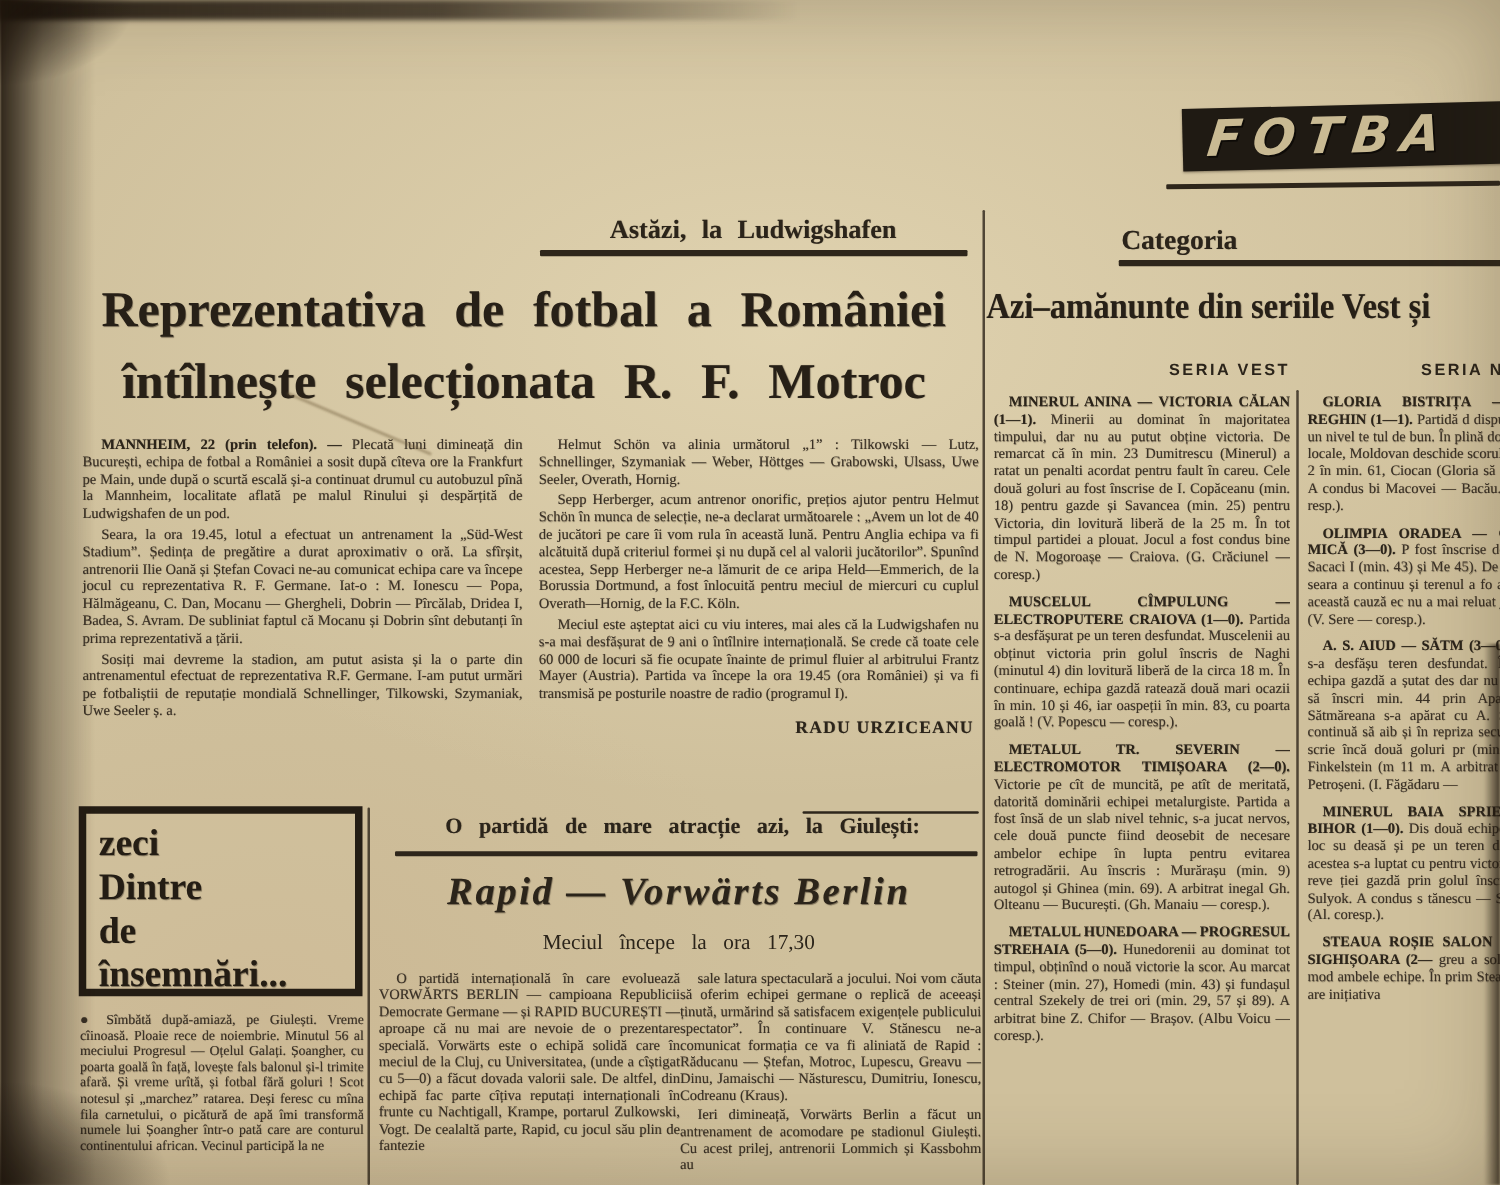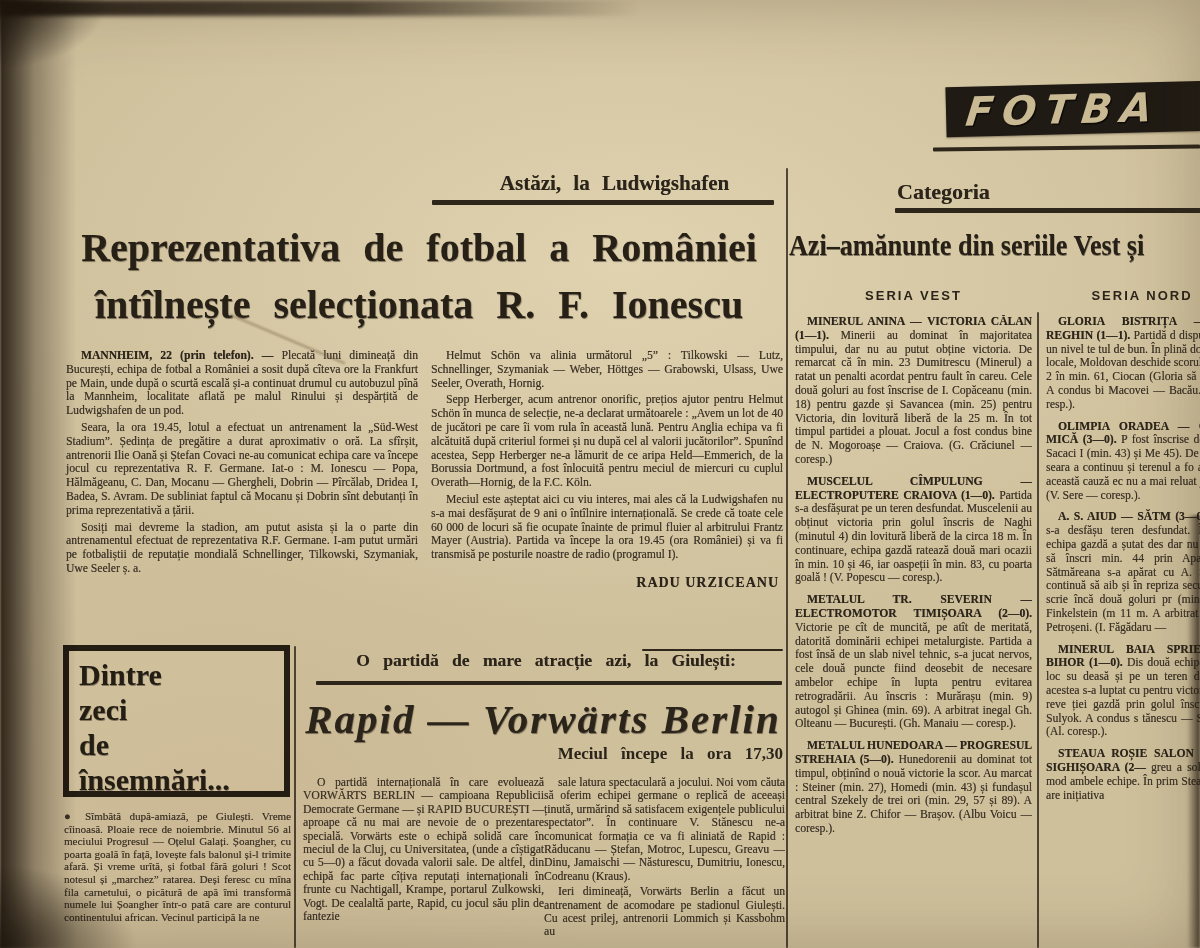--- a/index.html
+++ b/index.html
@@ -42,34 +42,34 @@
   
   .notes-box{left:63px;top:645px;width:227px;height:152px;border:6px solid #241d14;
     box-sizing:border-box;padding:6px 10px;z-index:2;background:rgba(215,200,165,.25);}
   .notes-box div{font-weight:bold;font-size:30px;line-height:35px;color:#241d14;
     text-shadow:0.6px 0.6px 0.6px rgba(40,30,20,.45);}
   .notes-body{left:64px;top:810px;width:227px;height:138px;overflow:hidden;
     font-size:11px;line-height:12.6px;text-align:justify;z-index:2;}
   
   .rapid-kicker{left:310px;top:650px;width:472px;font-size:17.5px;word-spacing:9px;}
   .rapid-title{left:303px;top:695px;width:480px;text-align:center;
-    font-style:italic;font-weight:bold;font-size:41px;letter-spacing:2px;color:#2b241a;z-index:2;
+    font-style:italic;font-weight:bold;font-size:31px;letter-spacing:2px;color:#2b241a;z-index:2;
     text-shadow:0.6px 0.6px 0.7px rgba(40,30,20,.5);}
-  .rapid-sub{left:303px;top:744px;width:480px;text-align:right;font-weight:bold;
+  .rapid-sub{left:303px;top:744px;width:480px;text-align:center;font-weight:normal;
     font-size:17px;word-spacing:9px;color:#2b241a;z-index:2;}
   .rapid-cols{left:303px;top:776px;width:482px;height:172px;display:flex;overflow:hidden;z-index:2;}
   .rapid-cols .col{flex:1;font-size:11.6px;line-height:13.4px;text-align:justify;}
   .rapid-cols p{margin:0 0 2px;text-indent:14px;}
   
   .categoria{left:897px;top:179px;font-weight:bold;font-size:22px;color:#2b241a;white-space:nowrap;z-index:2;}
   .azi-headline{left:789px;top:229px;font-weight:bold;font-size:29px;color:#272017;
     white-space:nowrap;transform:scaleX(.9);transform-origin:left;z-index:2;
     text-shadow:0.5px 0.5px 0.6px rgba(40,30,20,.5);}
   .seria-h{font-family:"Liberation Sans","DejaVu Sans",sans-serif;font-weight:bold;
-    font-size:13px;letter-spacing:2px;color:#2b241a;text-align:center;z-index:2;}
+    font-size:13px;letter-spacing:2px;color:#2b241a;text-align:right;z-index:2;}
   .seria-col{font-size:11.6px;line-height:13.8px;text-align:justify;overflow:hidden;z-index:2;}
   .seria-col p{margin:0 0 8px;text-indent:12px;}
   
   .ov{pointer-events:none;z-index:5;}
   .ov-top{left:0;top:0;width:640px;height:16px;
     background:linear-gradient(to right,rgba(26,18,11,.92),rgba(26,18,11,.7) 55%,rgba(26,18,11,0));filter:blur(2px);}
   .ov-corner{left:0;top:0;width:260px;height:140px;
     background:radial-gradient(150px 95px at 0 0,rgba(18,12,7,.9),rgba(18,12,7,0) 72%);}
   .ov-left{left:0;top:0;width:76px;height:948px;
     background:linear-gradient(to right,rgba(24,16,10,.88),rgba(24,16,10,.32) 45%,rgba(24,16,10,0));filter:blur(1px);}
@@ -83,45 +83,45 @@
 </head>
 <body>
 
 <div class="page">
 
   <div class="abs fotbal-banner">
     <span>FOTBA</span>
   </div>
   <div class="abs hrule" style="left:933px;top:146px;width:267px;height:4px;transform:rotate(-0.6deg);"></div>
 
-  <div class="abs kicker txt" style="left:442px;top:171px;width:345px;">Astăzi, la Ludwigshafen</div>
+  <div class="abs kicker txt" style="left:430px;top:171px;width:345px;">Astăzi, la Ludwigshafen</div>
   <div class="abs hrule" style="left:432px;top:200px;width:342px;height:5px;"></div>
   <div class="abs headline">
     <div>Reprezentativa de fotbal a României</div>
-    <div>întîlnește selecționata R. F. Ionescu</div>
+    <div>întîlnește selecționata R. F. Motroc</div>
   </div>
 
   <div class="abs bodycols txt">
     <div class="col">
       <p><b class="lead">MANNHEIM, 22 (prin telefon). —</b><span> Plecată luni dimineață din București, echipa de fotbal a României a sosit după cîteva ore la Frankfurt pe Main, unde după o scurtă escală și-a continuat drumul cu autobuzul pînă la Mannheim, localitate aflată pe malul Rinului și despărțită de Ludwigshafen de un pod.</span></p>
       <p><span>Seara, la ora 19.45, lotul a efectuat un antrenament la „Süd-West Stadium”. Ședința de pregătire a durat aproximativ o oră. La sfîrșit, antrenorii Ilie Oană și Ștefan Covaci ne-au comunicat echipa care va începe jocul cu reprezentativa R. F. Germane. Iat-o : M. Ionescu — Popa, Hălmăgeanu, C. Dan, Mocanu — Ghergheli, Dobrin — Pîrcălab, Dridea I, Badea, S. Avram. De subliniat faptul că Mocanu și Dobrin sînt debutanți în prima reprezentativă a țării.</span></p>
       <p><span>Sosiți mai devreme la stadion, am putut asista și la o parte din antrenamentul efectuat de reprezentativa R.F. Germane. I-am putut urmări pe fotbaliștii de reputație mondială Schnellinger, Tilkowski, Szymaniak, Uwe Seeler ș. a.</span></p>
     </div>
     <div class="col">
-      <p><span>Helmut Schön va alinia următorul „5” : Tilkowski — Lutz, Schnellinger, Szymaniak — Weber, Höttges — Grabowski, Ulsass, Uwe Seeler, Overath, Hornig.</span></p>
+      <p><span>Helmut Schön va alinia următorul „1” : Tilkowski — Lutz, Schnellinger, Szymaniak — Weber, Höttges — Grabowski, Ulsass, Uwe Seeler, Overath, Hornig.</span></p>
       <p><span>Sepp Herberger, acum antrenor onorific, prețios ajutor pentru Helmut Schön în munca de selecție, ne-a declarat următoarele : „Avem un lot de 40 de jucători pe care îi vom rula în această lună. Pentru Anglia echipa va fi alcătuită după criteriul formei și nu după cel al valorii jucătorilor”. Spunînd acestea, Sepp Herberger ne-a lămurit de ce aripa Held—Emmerich, de la Borussia Dortmund, a fost înlocuită pentru meciul de miercuri cu cuplul Overath—Hornig, de la F.C. Köln.</span></p>
       <p><span>Meciul este așteptat aici cu viu interes, mai ales că la Ludwigshafen nu s-a mai desfășurat de 9 ani o întîlnire internațională. Se crede că toate cele 60 000 de locuri să fie ocupate înainte de primul fluier al arbitrului Frantz Mayer (Austria). Partida va începe la ora 19.45 (ora României) și va fi transmisă pe posturile noastre de radio (programul I).</span></p>
       <div class="byline">RADU URZICEANU</div>
     </div>
   </div>
   <div class="abs hrule" style="left:642px;top:649px;width:141px;height:2px;"></div>
 
   <div class="abs notes-box">
+    <div>zeci</div>
     <div>Dintre</div>
-    <div>zeci</div>
     <div>de</div>
     <div>însemnări...</div>
   </div>
   <div class="abs notes-body txt">● Sîmbătă după-amiază, pe Giulești. Vreme cîinoasă. Ploaie rece de noiembrie. Minutul 56 al meciului Progresul — Oțelul Galați. Șoangher, cu poarta goală în față, lovește fals balonul și-l trimite afară. Și vreme urîtă, și fotbal fără goluri ! Scot notesul și „marchez” ratarea. Deși feresc cu mîna fila carnetului, o picătură de apă îmi transformă numele lui Șoangher într-o pată care are conturul continentului african. Vecinul participă la ne</div>
 
   <div class="abs kicker txt rapid-kicker">O partidă de mare atracție azi, la Giulești:</div>
   <div class="abs hrule" style="left:316px;top:681px;width:466px;height:4px;"></div>
   <div class="abs rapid-title">Rapid — Vorwärts Berlin</div>
   <div class="abs rapid-sub">Meciul începe la ora 17,30</div>
   <div class="abs rapid-cols txt">

